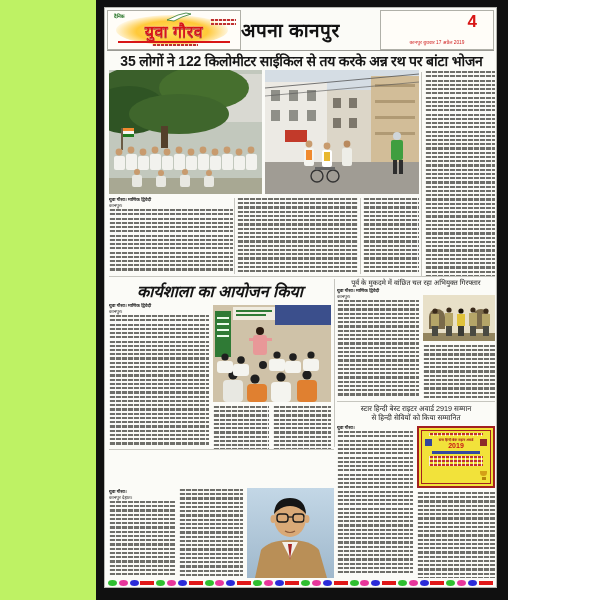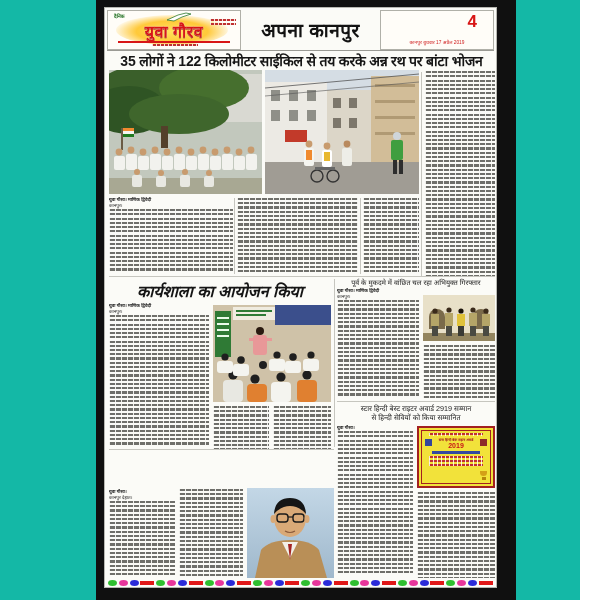--- a/index.html
+++ b/index.html
@@ -1,37 +1,37 @@
 <!DOCTYPE html>
 <html><head>
 <meta charset="utf-8">
 <style>
   html,body{margin:0;padding:0;background:#ffffff;}
-  .canvas{position:relative;width:580px;height:600px;background:#14b8a6;overflow:hidden;
+  .canvas{position:relative;width:508px;height:600px;background:#bef264;overflow:hidden;
           font-family:"Liberation Sans","DejaVu Sans",sans-serif;}
   .frame{position:absolute;left:96px;top:0;width:420px;height:600px;background:#101010;}
   .paper{position:absolute;left:8px;top:7px;width:393px;height:581px;background:#fbfbf7;
          border:1px solid #b8b8b2;box-sizing:border-box;}
   .abs{position:absolute;}
 
   
   .masthead{position:absolute;left:2px;top:2px;right:2px;height:40px;display:flex;align-items:stretch;
             border-bottom:1px solid #9a9a94;}
   .logo-box{position:relative;width:134px;border:1px solid #b0b0a8;box-sizing:border-box;background:#fffdf8;overflow:hidden;}
   .logo-burst{position:absolute;left:8px;top:4px;width:112px;height:30px;border-radius:50%;
               background:radial-gradient(ellipse at 50% 55%,#ffe15a 0%,#ffc93a 45%,rgba(255,201,58,0) 75%);}
   .logo-daily{position:absolute;left:6px;top:2px;font-size:5px;font-weight:bold;color:#1e6e1e;}
   .logo-title{position:absolute;left:0;right:0;top:9px;text-align:center;font-size:16px;font-weight:800;
               color:#d81616;letter-spacing:.5px;white-space:nowrap;
               text-shadow:0 0 1px #fff,0 1px 0 #8a0a0a;}
   .logo-bird{position:absolute;left:58px;top:1px;}
   .logo-mini{position:absolute;right:4px;top:8px;width:26px;height:6px;}
   .logo-rule{position:absolute;left:10px;right:10px;top:30px;height:1.5px;background:#d81616;}
   .logo-tagline{position:absolute;left:44px;top:33px;width:46px;height:4px;}
-  .edition{flex:1;display:flex;align-items:center;justify-content:center;}
+  .edition{flex:1;display:flex;align-items:center;}
   .edition-title{font-size:19px;font-weight:800;color:#121212;letter-spacing:.5px;white-space:nowrap;}
   .issue-box{position:relative;width:114px;border:1px solid #b0b0a8;box-sizing:border-box;background:#fffdf8;}
   .page-number{position:absolute;right:16px;top:1px;font-size:17px;font-weight:800;color:#d81616;}
   .issue-date{position:absolute;left:0;right:0;bottom:4px;text-align:center;font-size:4.8px;color:#d02020;white-space:nowrap;}
 
   
   .h-lead{position:absolute;left:4px;top:43px;width:385px;height:18px;text-align:center;
           font-size:14px;font-weight:800;color:#151515;white-space:nowrap;overflow:hidden;letter-spacing:-.2px;}
   .h-workshop{position:absolute;left:0;top:0;width:100%;text-align:center;font-size:16px;font-weight:800;
           color:#151515;white-space:nowrap;overflow:hidden;font-style:italic;}

